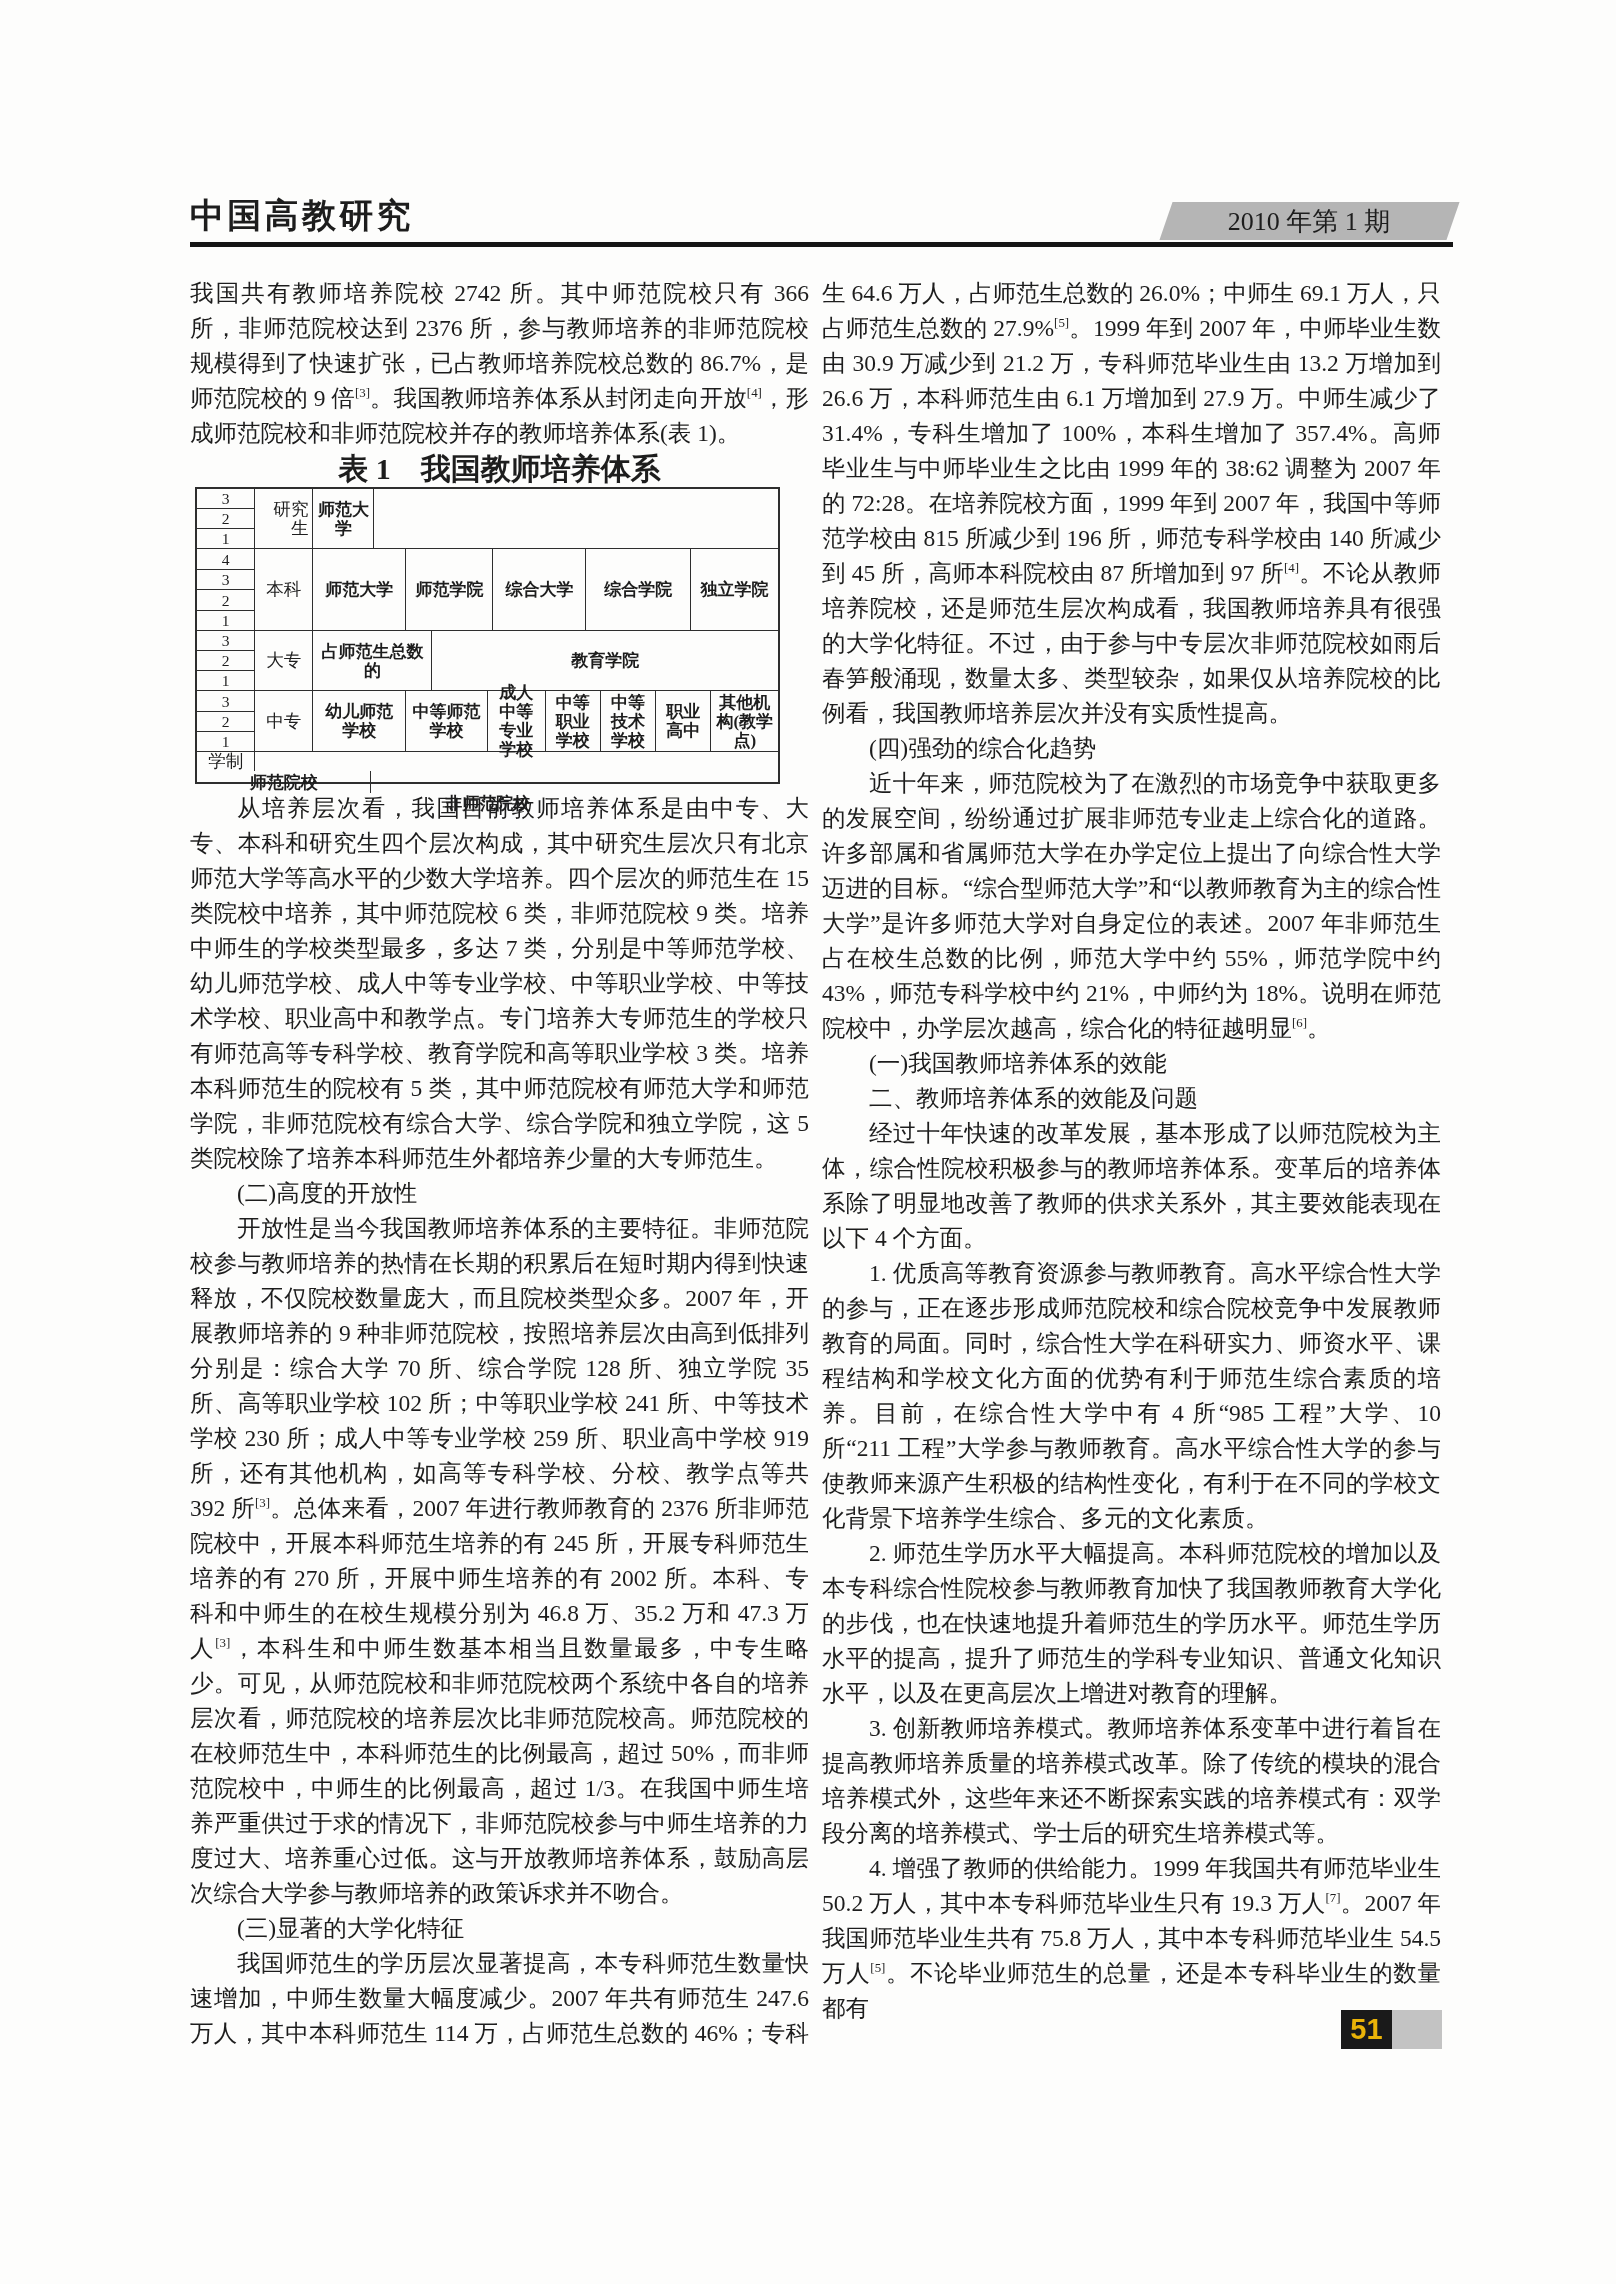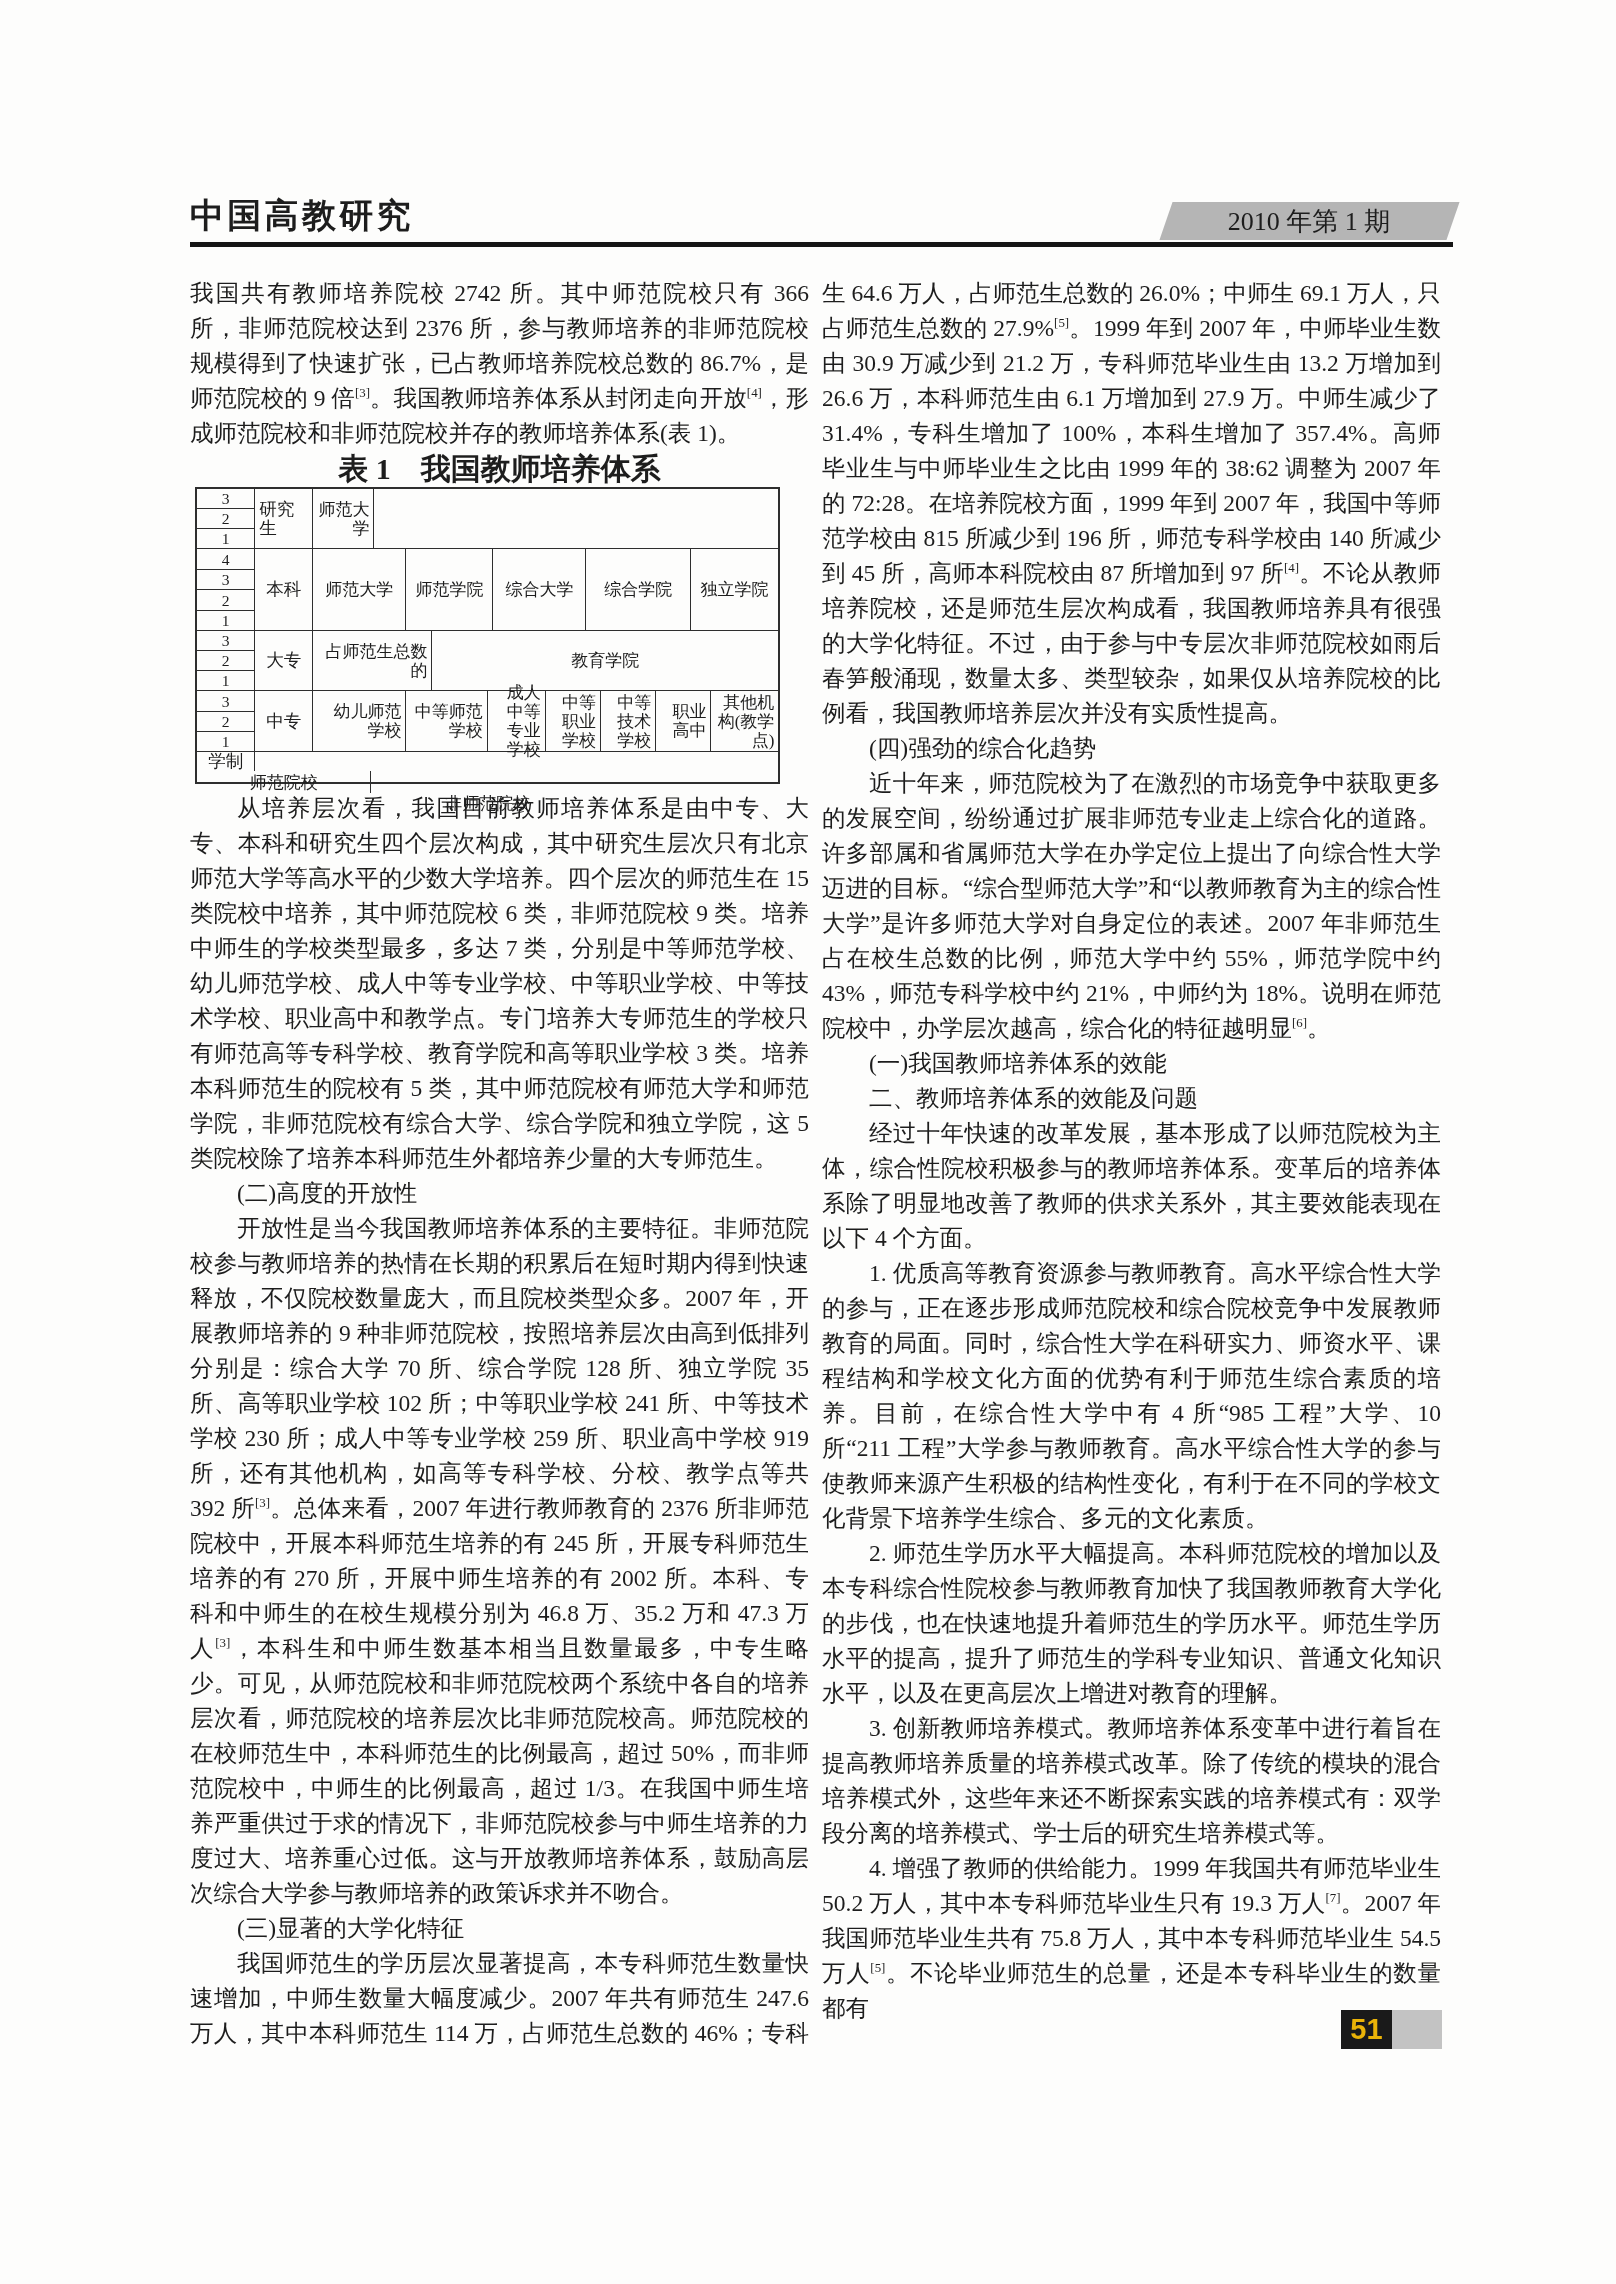--- a/index.html
+++ b/index.html
@@ -40,26 +40,26 @@
     margin-left:5.2px;width:585px;border:2px solid #2e2e2e;box-sizing:border-box;
     font-size:17px;line-height:19px;margin-bottom:6.5px;
   }
   .t1-band{display:flex;border-bottom:1.3px solid #2e2e2e;}
   .t1-band:last-child{border-bottom:none;flex-direction:column;}
   .t1-years{width:10%;display:flex;flex-direction:column;border-right:1.3px solid #2e2e2e;box-sizing:border-box;}
   .t1-yr{flex:1;display:flex;align-items:center;justify-content:center;font-size:15.6px;border-bottom:1.3px solid #2e2e2e;}
   .t1-yr:last-child{border-bottom:none;}
   .t1-head{width:10%;display:flex;align-items:center;justify-content:center;border-right:1.3px solid #2e2e2e;box-sizing:border-box;font-size:17.6px;}
   .t1-level{
-    width:10%;display:flex;align-items:center;justify-content:center;text-align:left;
+    width:10%;display:flex;align-items:center;justify-content:center;text-align:right;
     border-right:1.3px solid #2e2e2e;box-sizing:border-box;padding:0 3.9px;font-size:17.6px;
   }
   .t1-cell{
-    display:flex;align-items:center;justify-content:center;text-align:right;
-    border-right:1.3px solid #2e2e2e;box-sizing:border-box;padding:1.3px 3.9px;
+    display:flex;align-items:center;justify-content:center;text-align:center;
+    border-right:1.3px solid #2e2e2e;box-sizing:border-box;padding:1.3px 3.9px;font-weight:bold;
   }
   .t1-cell:last-child{border-right:none;flex:1;}
   
   .pgnum{position:absolute;top:2010px;height:39px;display:flex;align-items:center;justify-content:center;}
   .pgnum-black{
     left:1341px;width:51px;background:#1a1a1a;color:#eab308;
     font-family:"Liberation Sans","DejaVu Sans",sans-serif;font-weight:bold;font-size:29px;
   }
   .pgnum-gray{left:1392px;width:50px;background:#c3c3c3;}
 </style>

